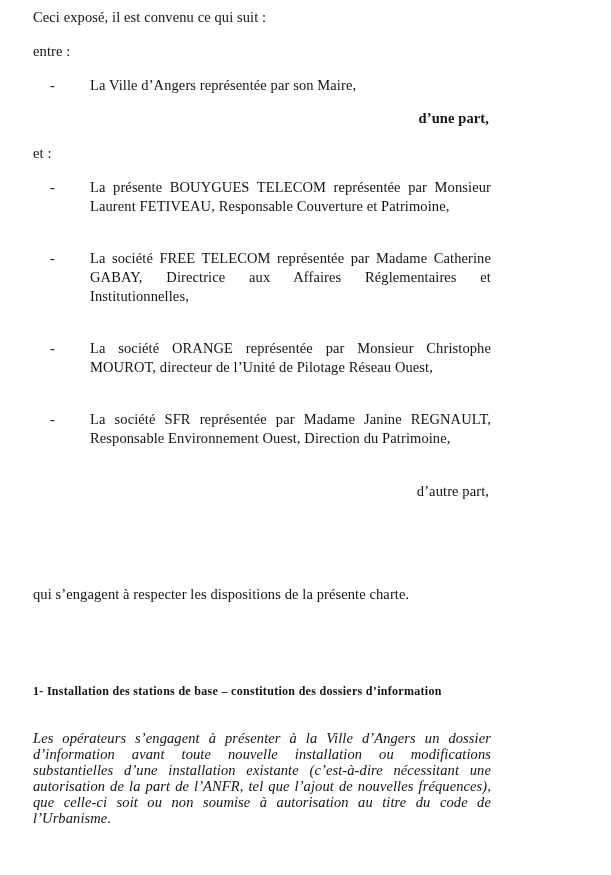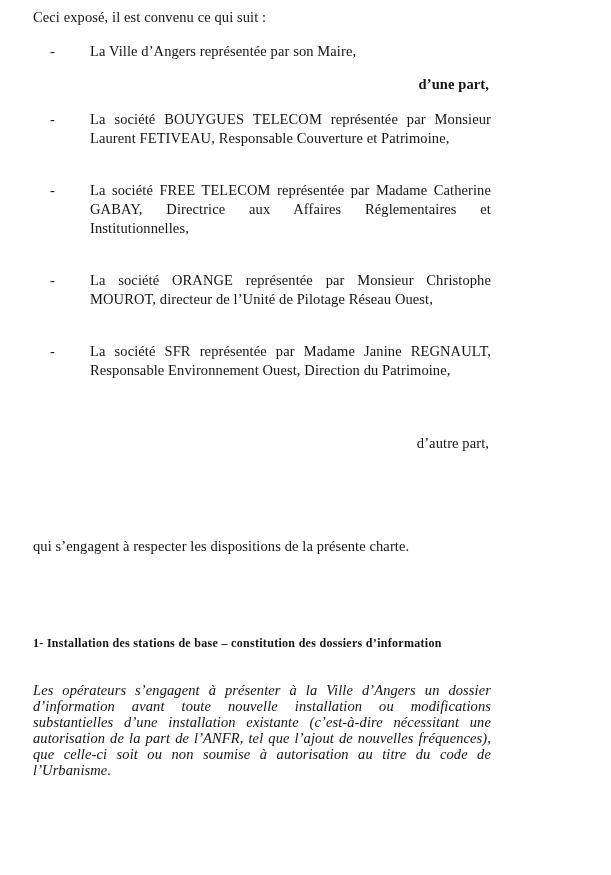--- a/index.html
+++ b/index.html
@@ -38,21 +38,21 @@
     flex: 1;
     text-align: justify;
     margin-left: 17px;
   }
   .party.op { margin-bottom: 33px; }
   .right-align {
     text-align: right;
     padding-right: 2px;
   }
   .dune-part { margin-bottom: 16px; font-weight: bold; }
-  .dautre-part { margin-top: 54px; text-align: right; }
+  .dautre-part { margin-top: 34px; text-align: right; }
   .engagement { margin-top: 84px; }
   .section-title {
     margin-top: 76px;
     font-weight: bold;
     font-size: 12px;
     line-height: 22px;
     text-align: justify;
     letter-spacing: 0.3px;
   }
   .body-para {
@@ -65,32 +65,34 @@
     margin-top: 22px;
   }
 </style>
 </head>
 <body>
 
 <div class="page">
 
   <p class="para intro">Ceci exposé, il est convenu ce qui suit :</p>
 
+  <p class="para label-line">entre :</p>
 
   <div class="party">
     <span class="dash">-</span>
     <span class="party-text">La Ville d’Angers représentée par son Maire,</span>
   </div>
 
   <p class="para right-align dune-part">d’une part,</p>
 
+  <p class="para label-line">et :</p>
 
   <div class="party op">
     <span class="dash">-</span>
-    <span class="party-text">La société BOUYGUES TELECOM représentée par Monsieur Laurent FETIVEAU, Responsable Couverture et Patrimoine,</span>
+    <span class="party-text">La présente BOUYGUES TELECOM représentée par Monsieur Laurent FETIVEAU, Responsable Couverture et Patrimoine,</span>
   </div>
 
   <div class="party op">
     <span class="dash">-</span>
     <span class="party-text">La société FREE TELECOM représentée par Madame Catherine GABAY, Directrice aux Affaires Réglementaires et Institutionnelles,</span>
   </div>
 
   <div class="party op">
     <span class="dash">-</span>
     <span class="party-text">La société ORANGE représentée par Monsieur Christophe MOUROT, directeur de l’Unité de Pilotage Réseau Ouest,</span>

